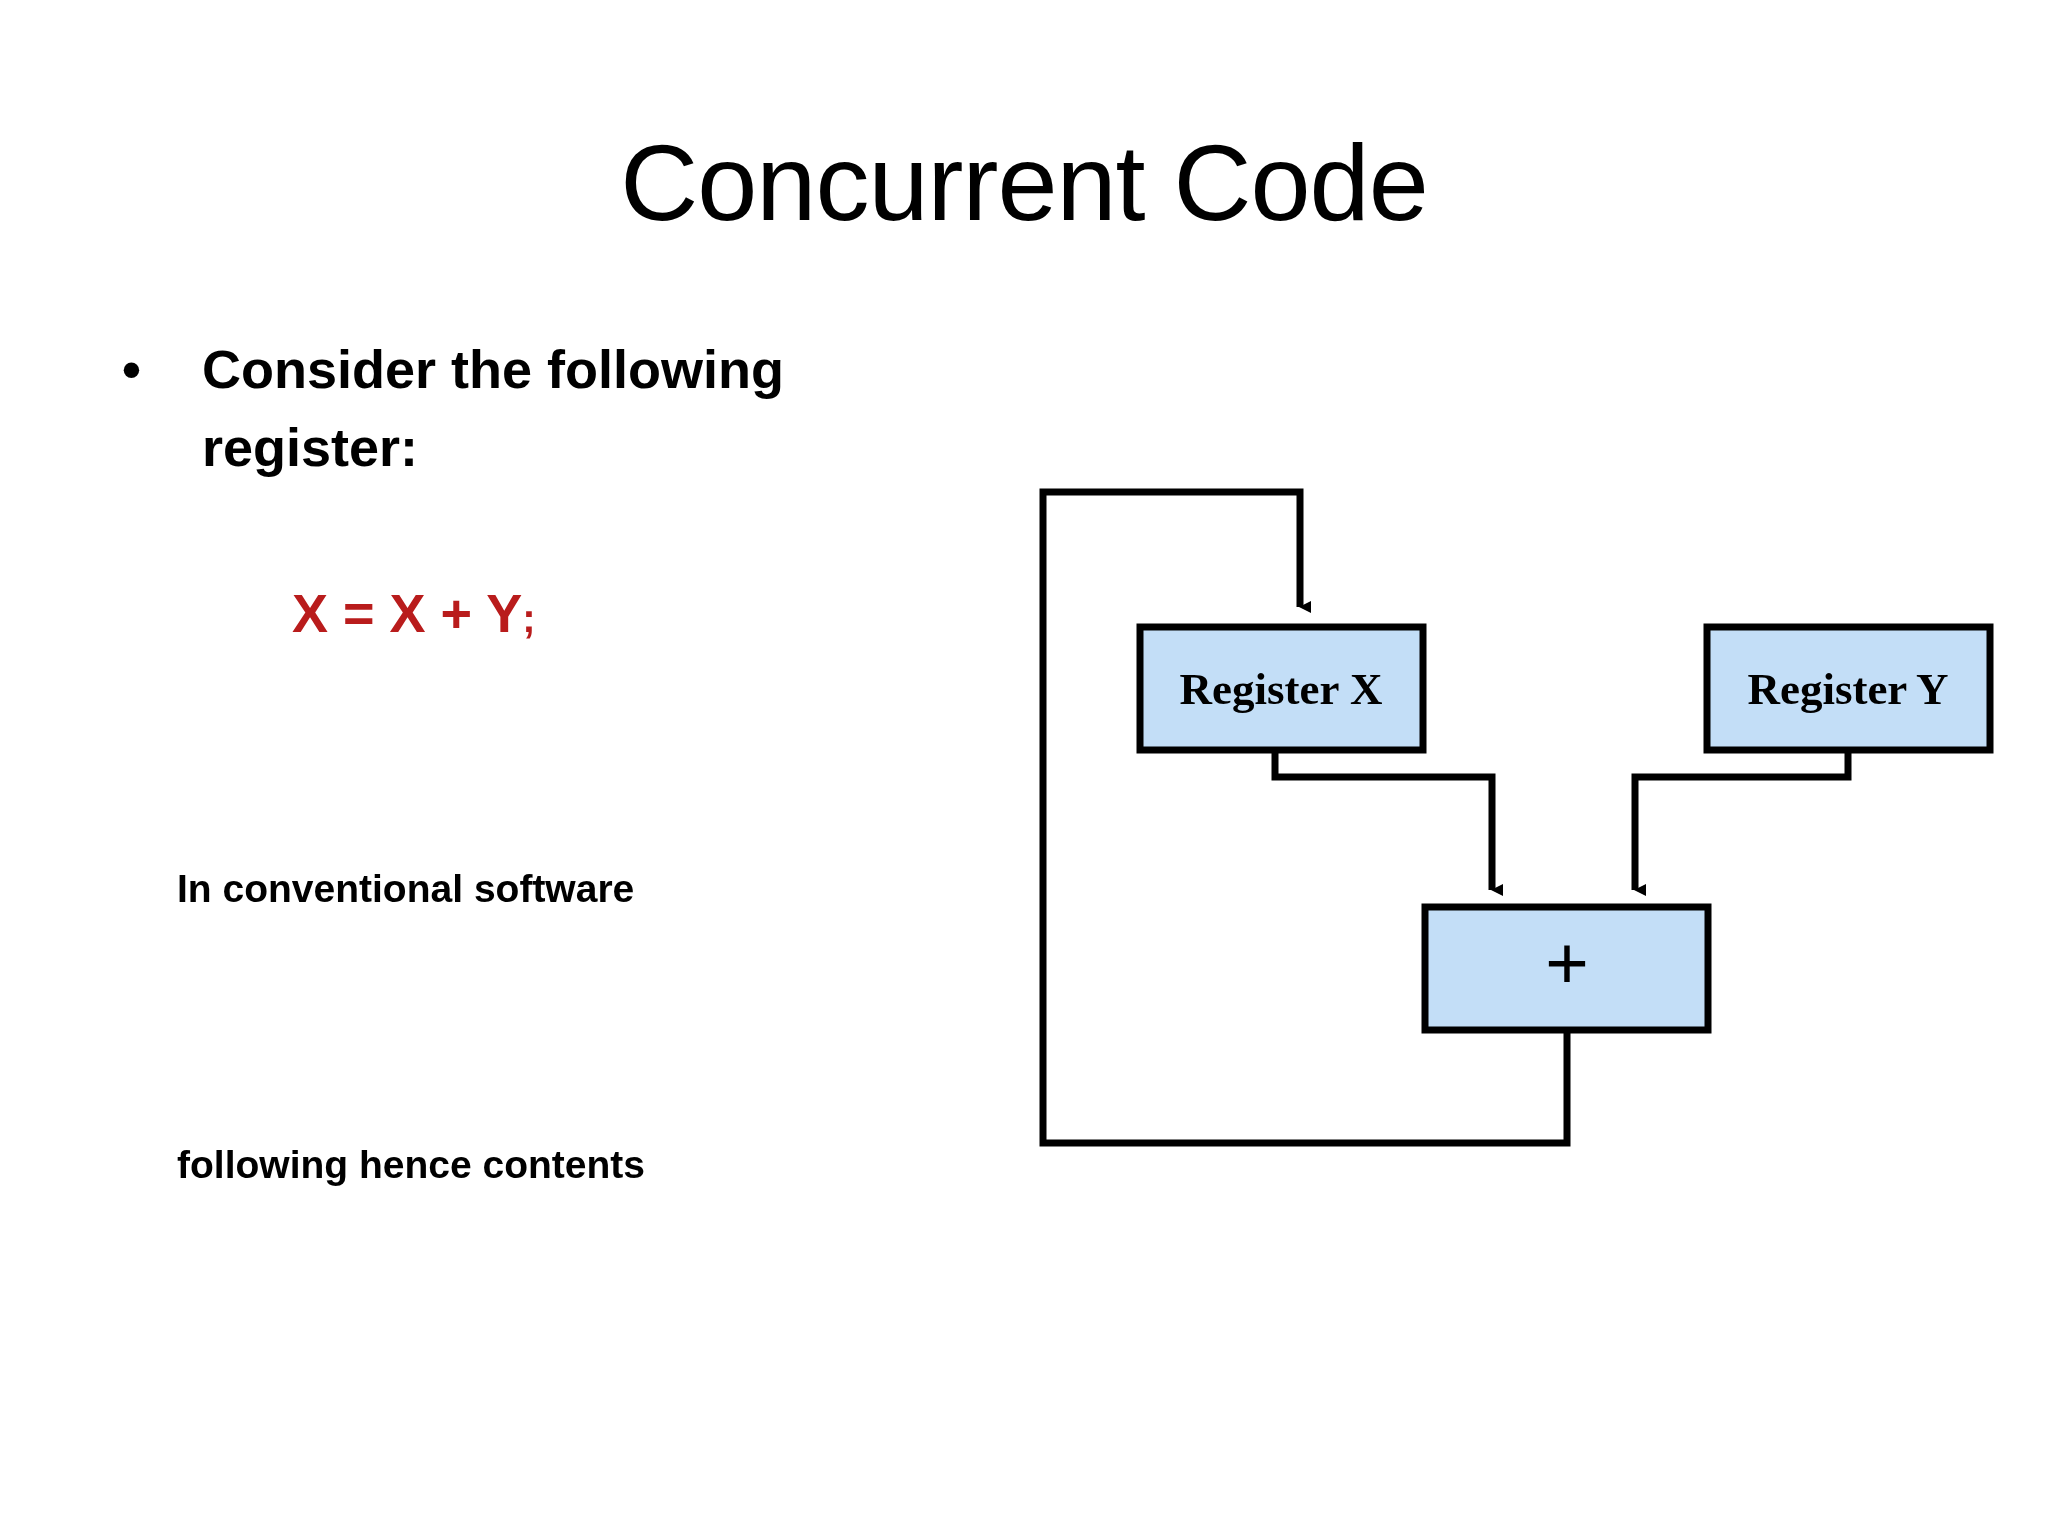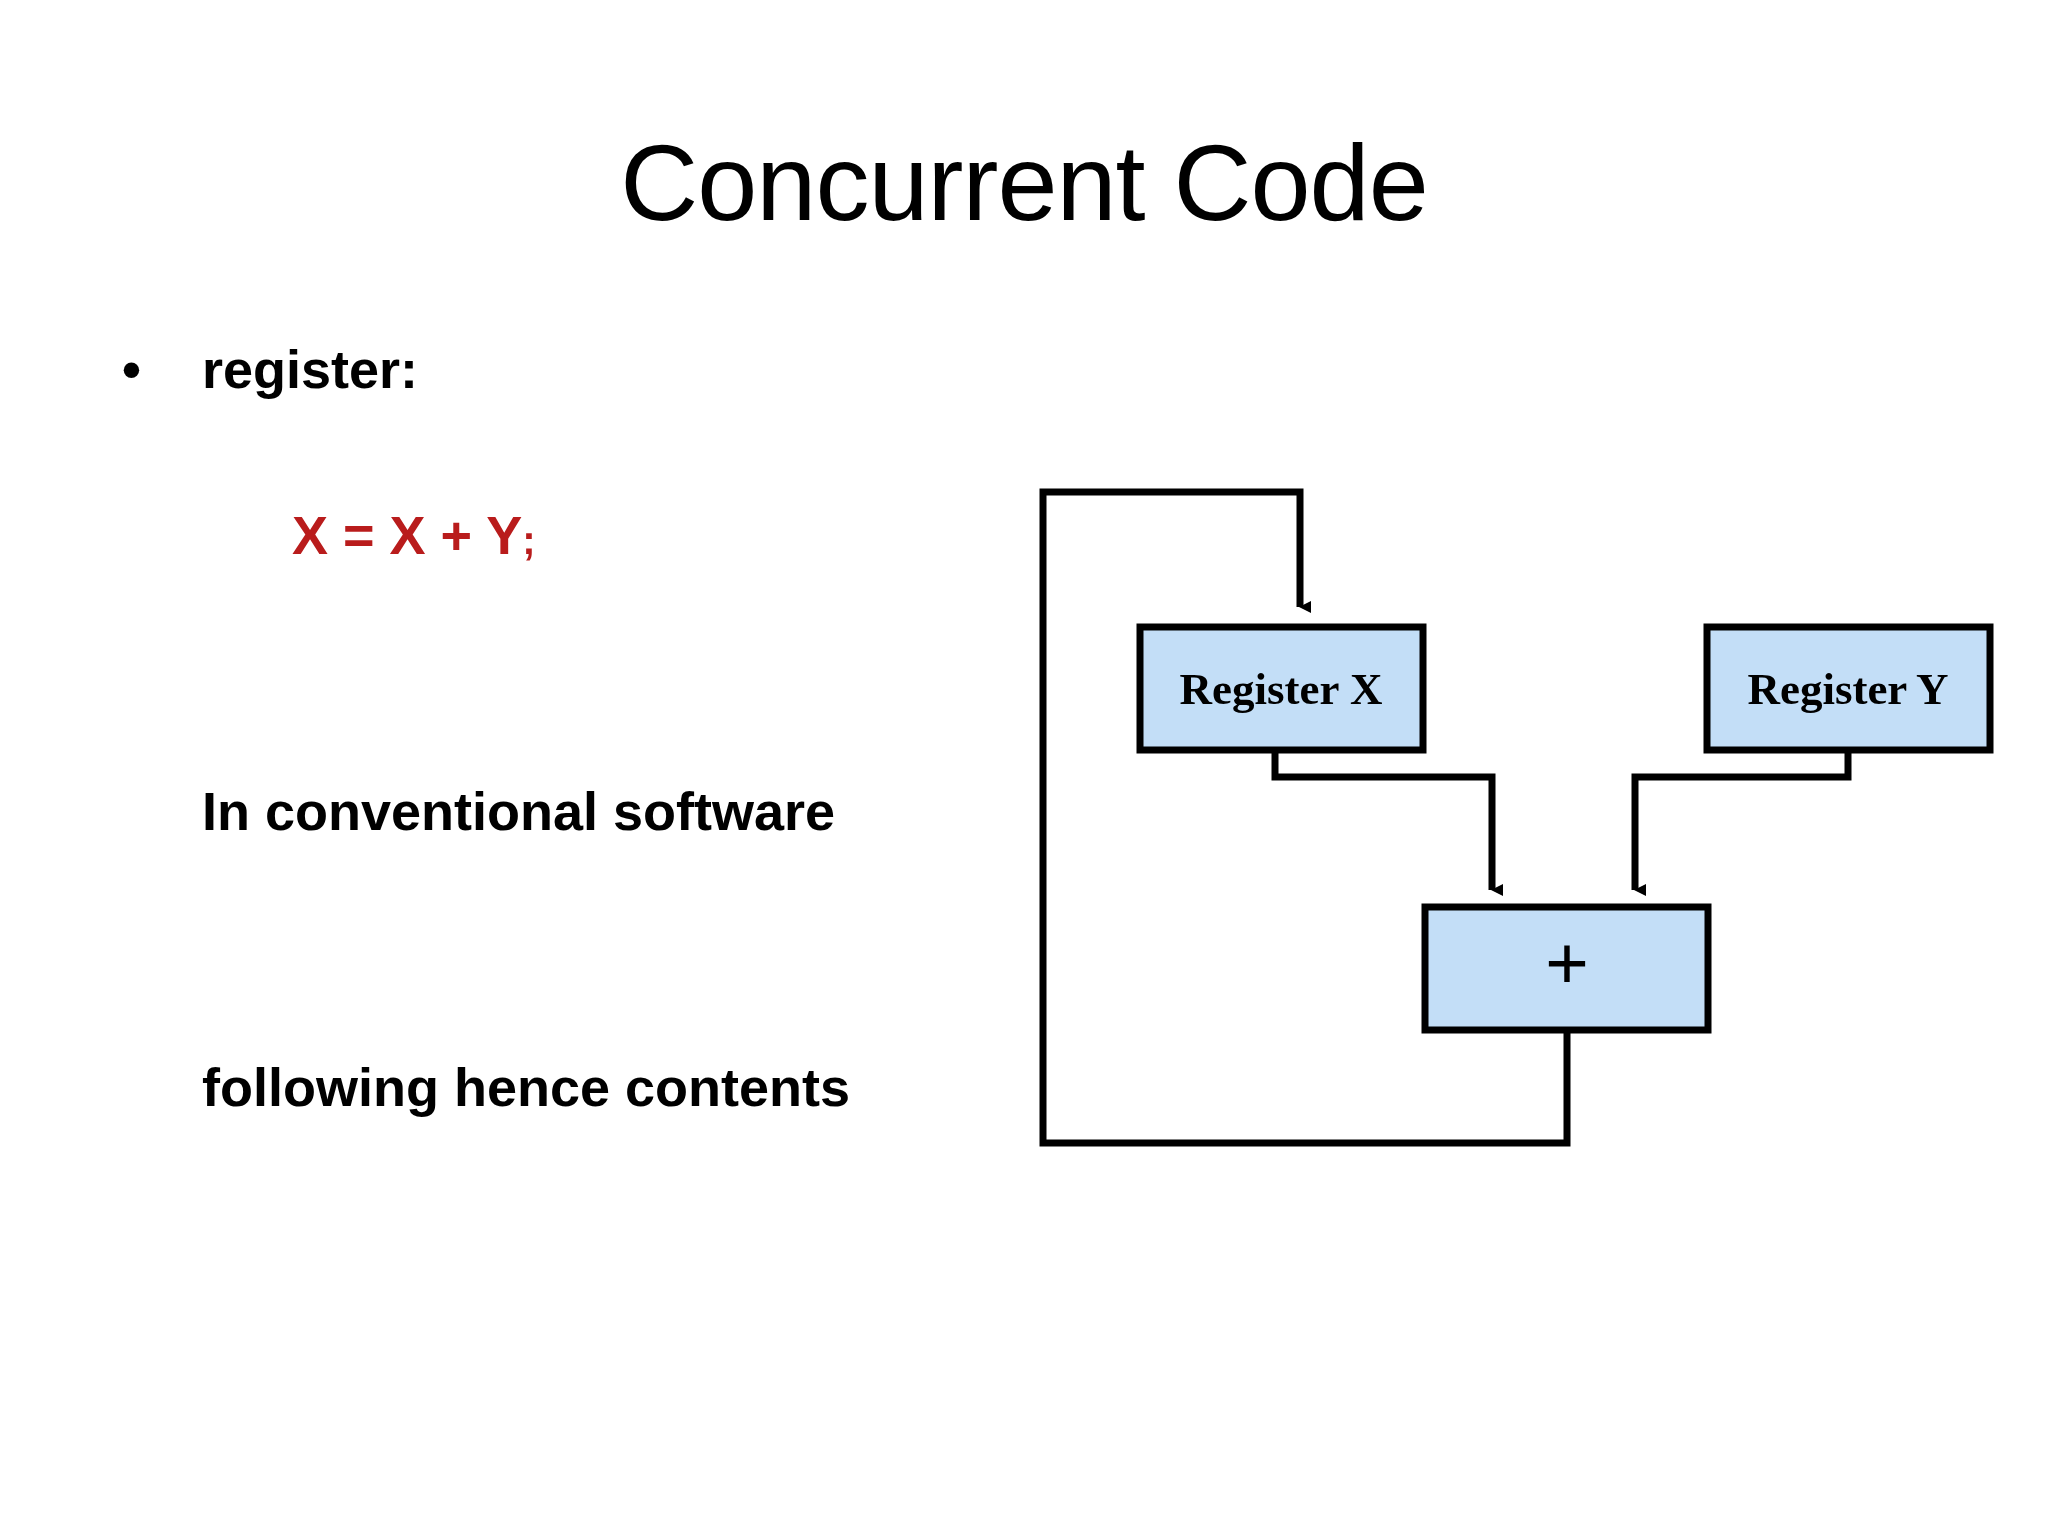--- a/index.html
+++ b/index.html
@@ -74,21 +74,21 @@
     white-space: pre;
   }
   .code-line .semi {
     font-size: 40px;
   }
 
   .para-line {
     display: block;
     font-family: "Liberation Sans", sans-serif;
     font-weight: bold;
-    font-size: 54px;
+    font-size: 39px;
     line-height: 92px;
     color: #000000;
     white-space: pre;
   }
   .para-line.first { margin-top: 22px; }
   .hl-green { color: #12A012; }
 
   
   #diagram {
     position: absolute;
@@ -110,20 +110,21 @@
 <body>
 
 <div id="slide">
 
   <div id="slide-title">Concurrent Code</div>
 
   <div id="body-text">
 
     <div class="bullet-row">
       <span class="bullet-dot">•</span>
+      <span>Consider the following</span>
     </div>
 
     <div class="bullet-row">
       <span>register:</span>
     </div>
 
     <div class="code-line">
       <span>X = X + Y</span><span class="semi">;</span>
     </div>
 

